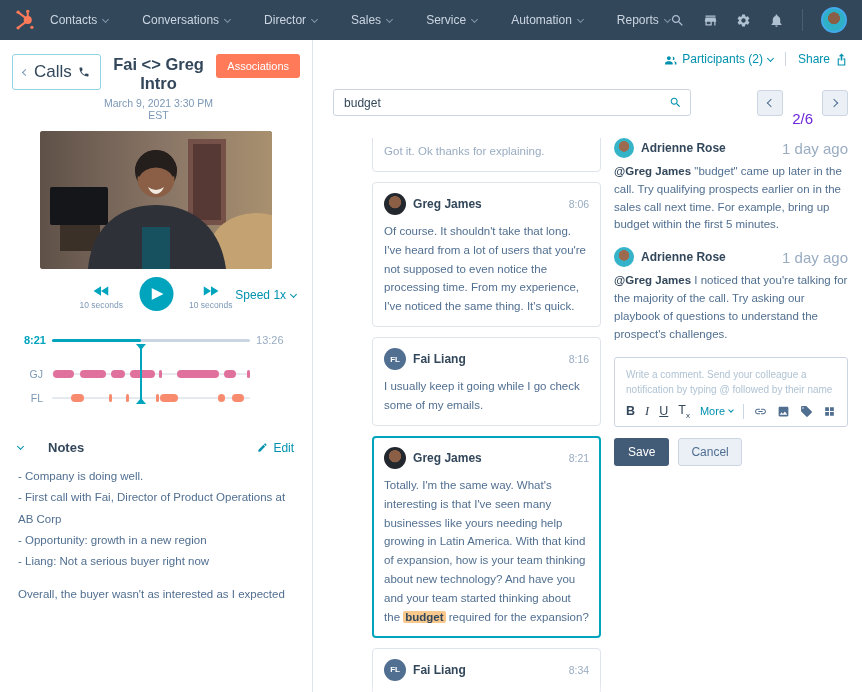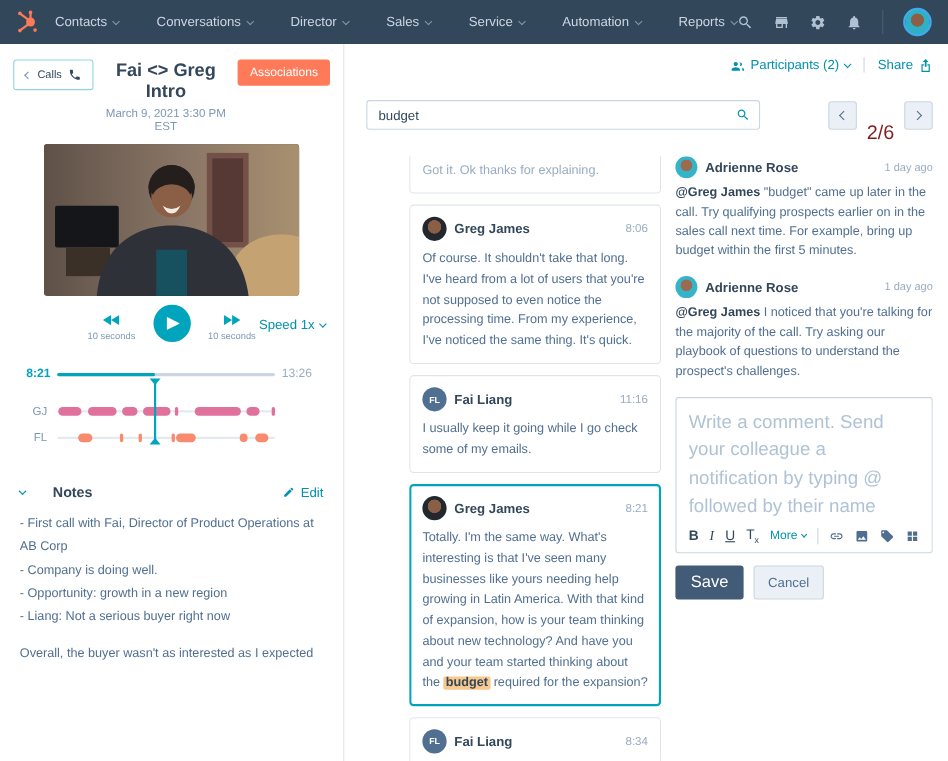--- a/index.html
+++ b/index.html
@@ -18,21 +18,21 @@
   .nav-avatar { width:26px; height:26px; border-radius:50%; border:2px solid #41a9ec;
     background:radial-gradient(circle at 50% 42%, #8a5f46 0 34%, #2fb0c7 37%); }
   .nav-caret { width:5px; height:5px; border-right:1.4px solid #cbd6e2; border-bottom:1.4px solid #cbd6e2; transform:rotate(45deg); }
 
   .main { display:flex; height:652px; }
 
   
   .left { width:376px; border-right:1px solid #dfe3eb; padding-top:14px; }
   .lhead { display:flex; align-items:flex-start; padding:0 12px; }
   .back-btn { display:flex; align-items:center; gap:6px; padding:7px 10px; border:1px solid #8fd6e2; border-radius:3px;
-    background:#fff; font-size:10px; color:#33475b; cursor:pointer; }
+    background:#fff; font-size:17px; color:#33475b; cursor:pointer; }
   .chev-left { width:5px; height:5px; border-left:1.4px solid #7c98b6; border-bottom:1.4px solid #7c98b6; transform:rotate(45deg); }
   .back-btn svg { width:12px; height:12px; fill:#33475b; }
   .title-block { flex:1; text-align:center; margin-top:1px; }
   .call-title { font-size:16.5px; font-weight:bold; color:#33475b; }
   .call-date { font-size:10.5px; color:#7c98b6; margin-top:4px; }
   .assoc-btn { background:#ff7a59; color:#fff; border:none; border-radius:3px; padding:6px 11px; font-size:11px; cursor:pointer; }
 
   .video { width:232px; height:138px; margin:10px auto 0; border-radius:3px; overflow:hidden; background:#6e5a4c; }
   .video svg { display:block; }
 
@@ -83,21 +83,21 @@
   .searchrow { display:flex; align-items:center; margin-top:8px; gap:9px; }
   .search-box { position:relative; width:358px; }
   .search-box input { width:100%; height:27px; border:1px solid #cbd6e2; border-radius:3px; padding:0 30px 0 10px;
     font-size:12px; color:#33475b; font-family:"Liberation Sans",sans-serif; outline:none; }
   .search-box svg { position:absolute; right:9px; top:7px; width:13px; height:13px; fill:#0091ae; }
   .result-nav { display:flex; align-items:center; gap:9px; margin-left:auto; }
   .pager-btn { width:26px; height:26px; background:#eaf0f6; border:1px solid #cbd6e2; border-radius:3px;
     display:flex; align-items:center; justify-content:center; cursor:pointer; }
   .chev-l { width:6px; height:6px; border-left:1.6px solid #506e91; border-bottom:1.6px solid #506e91; transform:rotate(45deg); margin-left:2px; }
   .chev-r { width:6px; height:6px; border-right:1.6px solid #506e91; border-top:1.6px solid #506e91; transform:rotate(45deg); margin-right:2px; }
-  .result-count { font-size:18px; color:#7f1d1d;margin-top:32px; }
+  .result-count { font-size:15px; color:#6d28d9;margin-top:32px; }
 
   .columns { display:flex; gap:13px; margin-top:11px; height:574px; overflow:hidden; }
   .transcript { width:229px; position:relative; overflow:hidden;margin-left:39px; }
   .transcript::after { content:''; position:absolute; left:0; right:0; bottom:0; height:30px;
     background:linear-gradient(rgba(255,255,255,0), #fff 85%); pointer-events:none; }
 
   .t-card { background:#fff; border:1px solid #dfe3eb; border-radius:4px; padding:10px 11px; margin-bottom:10px; }
   .t-card.active { border:2px solid #00a4bd; padding:9px 10px; }
   .t-card.partial { margin-top:-7px; }
   .t-head { display:flex; align-items:center; gap:7px; }
@@ -109,37 +109,37 @@
   .t-time { margin-left:auto; font-size:10.5px; color:#99acc2; }
   .t-body { margin-top:7px; font-size:11.5px; color:#516f90; line-height:1.64; white-space:pre-line; }
   .t-body.muted { color:#99acc2; margin-top:0; }
   .hl { background:#f8c88c; font-weight:bold; color:#33475b; padding:0 2px; border-radius:2px; }
   .b { font-weight:bold; color:#33475b; }
 
   .comments { flex:1; }
   .comment { margin-bottom:13px; }
   .c-head { display:flex; align-items:center; gap:7px; }
   .c-head .avatar { width:20px; height:20px; }
-  .c-time { margin-left:auto; font-size:10px; color:#99acc2; }
+  .c-time { margin-left:auto; font-size:15px; color:#99acc2; }
   .c-body { margin-top:5px; font-size:11.5px; color:#516f90; line-height:1.55; }
 
   .editor { border:1px solid #cbd6e2; border-radius:3px; padding:9px 11px 7px; margin-top:2px; }
-  .placeholder { font-size:17px; color:#b0c3d4; line-height:1.5; }
+  .placeholder { font-size:10px; color:#b0c3d4; line-height:1.5; }
   .toolbar { display:flex; align-items:center; gap:10px; margin-top:7px; }
   .tb { font-size:12.5px; color:#33475b; cursor:pointer; line-height:1; }
   .tb-i { font-style:italic; font-family:"Liberation Serif",serif; }
   .tb-u { text-decoration:underline; }
   .tb-clear sub { font-size:8px; }
   .tb-more { color:#0091ae; font-size:11px; display:flex; align-items:center; gap:4px; cursor:pointer; }
   .tb-more .chev { border-color:#0091ae; width:4px; height:4px; }
   .tb-sep { width:1px; height:15px; background:#cbd6e2; }
   .tb-icon { cursor:pointer; display:flex; }
   .tb-icon svg { width:13px; height:13px; fill:#506e90; }
   .btn-row { margin-top:11px; display:flex; gap:9px; }
-  .btn-save { background:#425b76; color:#fff; border:none; border-radius:3px; padding:7px 14px; font-size:15px; cursor:pointer; font-family:"Liberation Sans",sans-serif; }
+  .btn-save { background:#425b76; color:#fff; border:none; border-radius:3px; padding:7px 14px; font-size:12px; cursor:pointer; font-family:"Liberation Sans",sans-serif; }
   .btn-cancel { background:#eaf0f6; color:#506e91; border:1px solid #cbd6e2; border-radius:3px; padding:6px 12px; font-size:12px; cursor:pointer; font-family:"Liberation Sans",sans-serif; }
 </style>
 </head>
 <body>
 
 <header class="topnav">
   <div class="logo">
     <svg width="22" height="22" viewBox="0 0 24 24">
       <g fill="none" stroke="#ff7a59" stroke-width="2.2">
         <line x1="5" y1="4" x2="13" y2="10"></line>
@@ -327,22 +327,22 @@
         <span class="chev-teal"></span>
         <span class="notes-title">Notes</span>
         <span class="edit-link">
           <svg viewBox="0 0 24 24">
               <path d="M3 17.25V21h3.75L17.81 9.94l-3.75-3.75L3 17.25zM20.71 7.04c.39-.39.39-1.02 0-1.41l-2.34-2.34a.9959.9959 0 0 0-1.41 0l-1.83 1.83 3.75 3.75 1.83-1.83z"></path>
             </svg>
           <span>Edit</span>
         </span>
       </div>
       <div class="notes-body" id="notes-body">
+          <div class="note-line">- Company is doing well.</div>
           <div class="note-line">- First call with Fai, Director of Product Operations at AB Corp</div>
-          <div class="note-line">- Company is doing well.</div>
           <div class="note-line">- Opportunity: growth in a new region</div>
           <div class="note-line">- Liang: Not a serious buyer right now</div>
         </div>
       <div class="notes-summary">Overall, the buyer wasn't as interested as I expected</div>
     </div>
   </section>
 
   <section class="right">
     <div class="actions">
       <span class="action-link">
@@ -391,21 +391,21 @@
                 <span class="t-name">Greg James</span>
                 <span class="t-time">8:06</span>
               </div>
               <div class="t-body"><span>Of course. It shouldn't take that long.
 I've heard from a lot of users that you're not supposed to even notice the processing time. From my experience, I've noticed the same thing. It's quick.</span></div>
             </div>
             <div class="t-card">
               <div class="t-head">
                 <div class="avatar av-initials">FL</div>
                 <span class="t-name">Fai Liang</span>
-                <span class="t-time">11:16</span>
+                <span class="t-time">8:16</span>
               </div>
               <div class="t-body"><span>I usually keep it going while I go check some of my emails.</span></div>
             </div>
             <div class="t-card active">
               <div class="t-head">
                 <div class="avatar av-photo-greg"></div>
                 <span class="t-name">Greg James</span>
                 <span class="t-time">8:21</span>
               </div>
               <div class="t-body"><span>Totally. I'm the same way. What's interesting is that I've seen many businesses like yours needing help growing in Latin America. With that kind of expansion, how is your team thinking about new technology? And have you and your team started thinking about the </span><span class="hl">budget</span><span> required for the expansion?</span></div>

